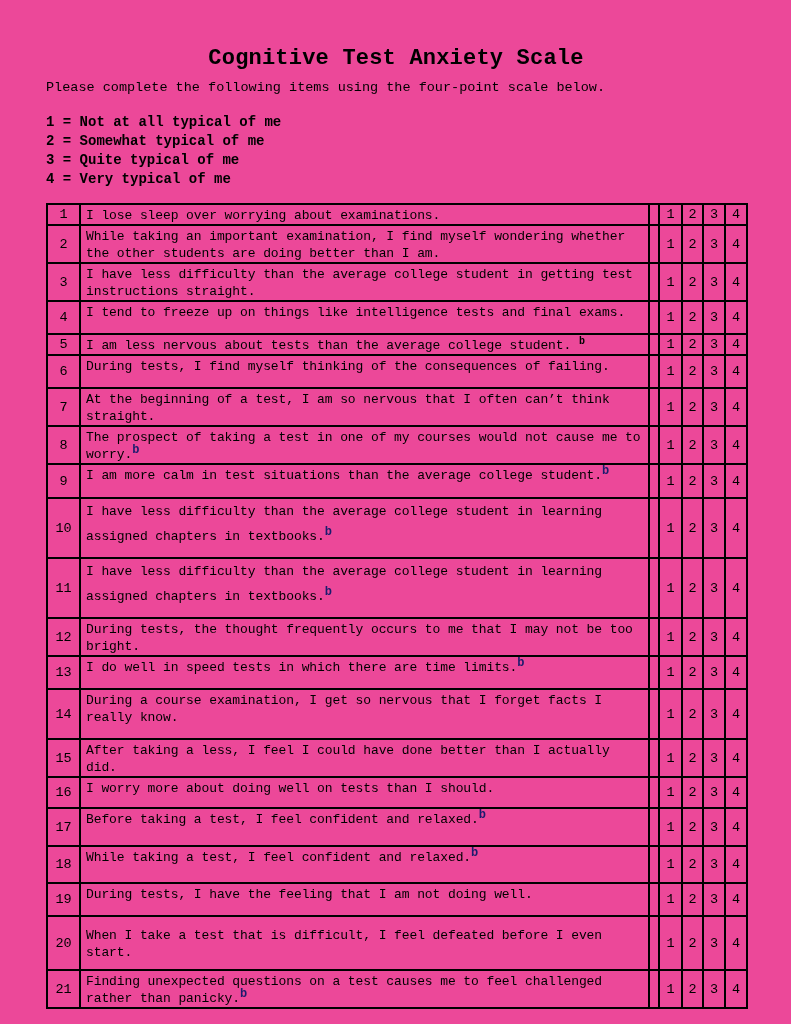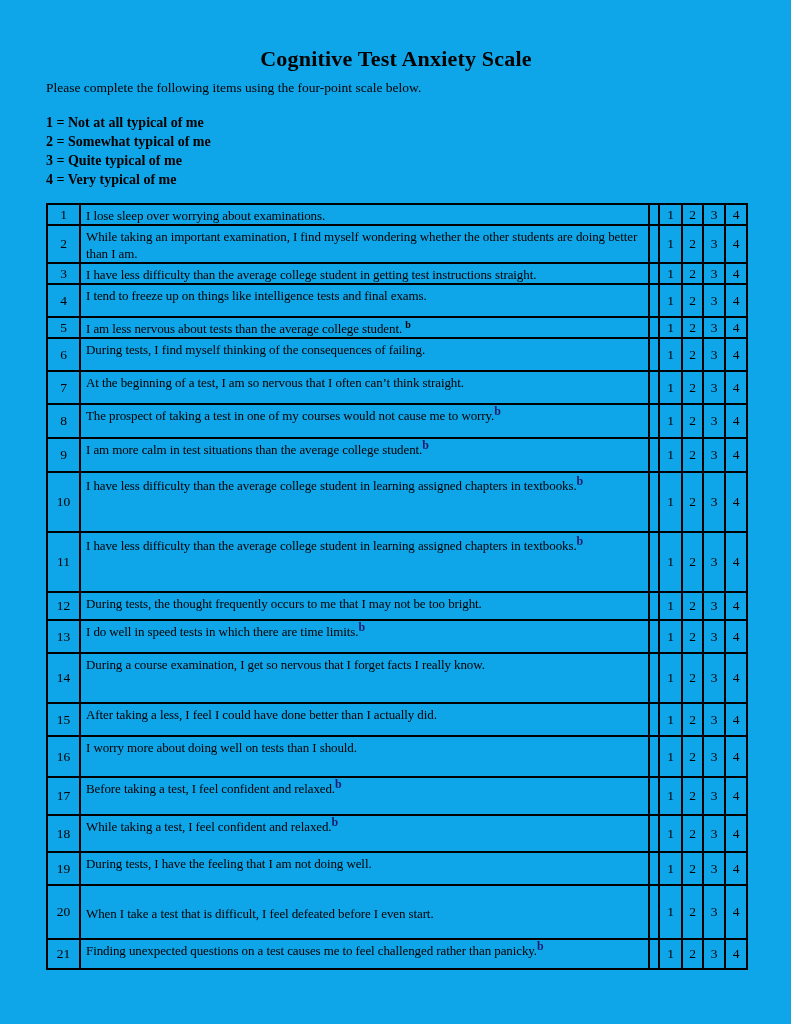--- a/index.html
+++ b/index.html
@@ -1,22 +1,22 @@
 <!DOCTYPE html>
 <html><head>
 <meta charset="utf-8">
 <style>
   html, body { margin: 0; padding: 0; background: #e8e8e8; }
   .page {
     width: 791px;
     height: 1024px;
-    background: #0ea5e9;
+    background: #ec4899;
     box-sizing: border-box;
     padding: 46px 45px 0 46px;
-    font-family: Liberation Serif, serif;
+    font-family: Liberation Mono, monospace;
     color: #000000;
     overflow: hidden;
     position: relative;
   }
   .doc-title {
     font-size: 22px;
     font-weight: bold;
     text-align: center;
     line-height: 26px;
     margin: 0;
@@ -246,21 +246,21 @@
     <tr style="height: 33px;">
       <td class="num">15</td>
       <td class="stmt"><span>After taking a less, I feel I could have done better than I actually did.</span><sup class="fb"></sup></td>
       <td class="spacer-cell"></td>
       <td class="rate">1</td>
       <td class="rate">2</td>
       <td class="rate">3</td>
       <td class="rate">4</td>
     </tr>
 
-    <tr style="height: 41px; padding-left: 40px;">
+    <tr style="height: 31px; padding-left: 40px;">
       <td class="num">16</td>
       <td class="stmt"><span>I worry more about doing well on tests than I should.</span><sup class="fb"></sup></td>
       <td class="spacer-cell"></td>
       <td class="rate">1</td>
       <td class="rate">2</td>
       <td class="rate">3</td>
       <td class="rate">4</td>
     </tr>
 
     <tr style="height: 38px; border-radius: 15px;">

